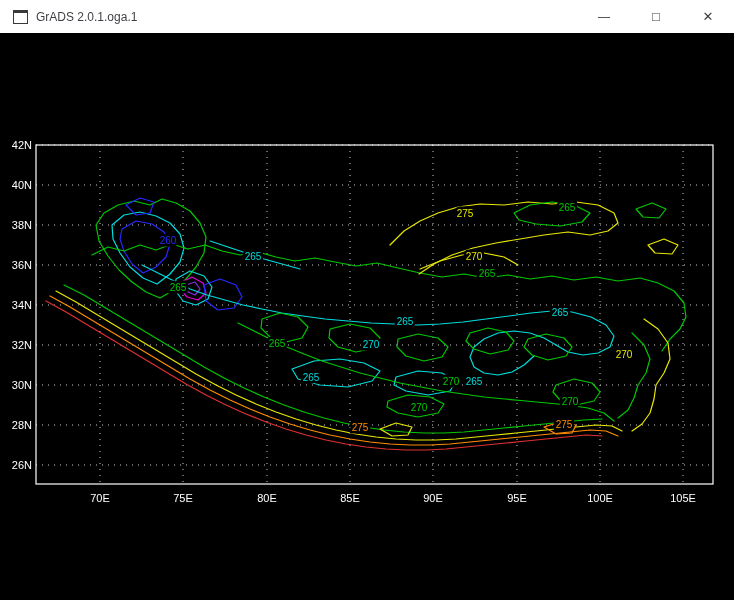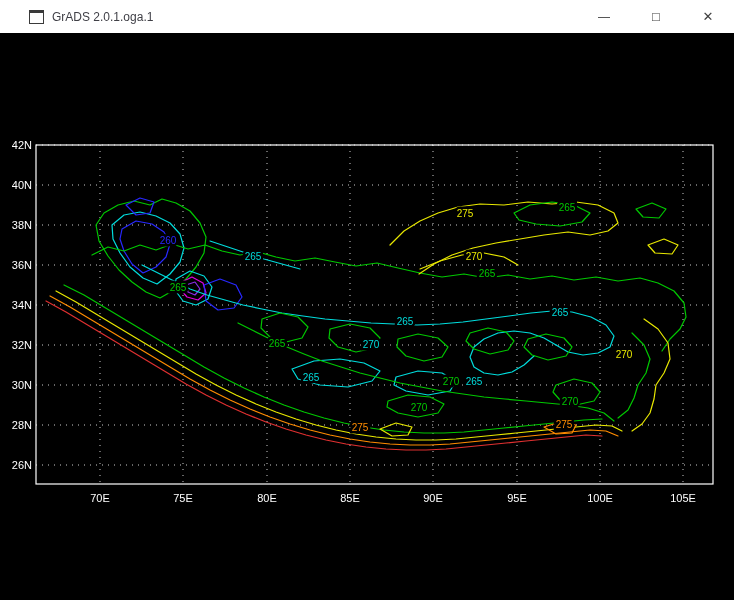--- a/index.html
+++ b/index.html
@@ -1,19 +1,19 @@
 <!DOCTYPE html>
 <html><head>
 <meta charset="utf-8">
 <style>
   html,body{margin:0;padding:0;width:734px;height:600px;background:#000;overflow:hidden;
             font-family:"Liberation Sans",sans-serif;}
   .window{width:734px;height:600px;display:flex;flex-direction:column;background:#000;}
   .titlebar{flex:0 0 33px;height:33px;background:#ffffff;display:flex;align-items:center;
-            position:relative;user-select:none;padding-left:16px;}
+            position:relative;user-select:none;}
   .app-icon{width:13px;height:10px;border:1px solid #3a3a3a;border-top:3px solid #3a3a3a;
             margin-left:13px;background:#fff;flex:0 0 auto;}
   .title-text{margin-left:8px;font-size:12px;color:#3f3f46;white-space:nowrap;}
   .controls{position:absolute;top:0;right:0;height:33px;display:flex;}
   .ctrl{width:52px;height:33px;display:flex;align-items:center;justify-content:center;
         color:#404040;font-size:12px;cursor:default;}
   .ctrl.max{font-size:13px;}
   .ctrl.close{font-size:13px;}
   .client{position:relative;flex:1 1 auto;background:#000;}
   .client svg{position:absolute;left:0;top:0;}

